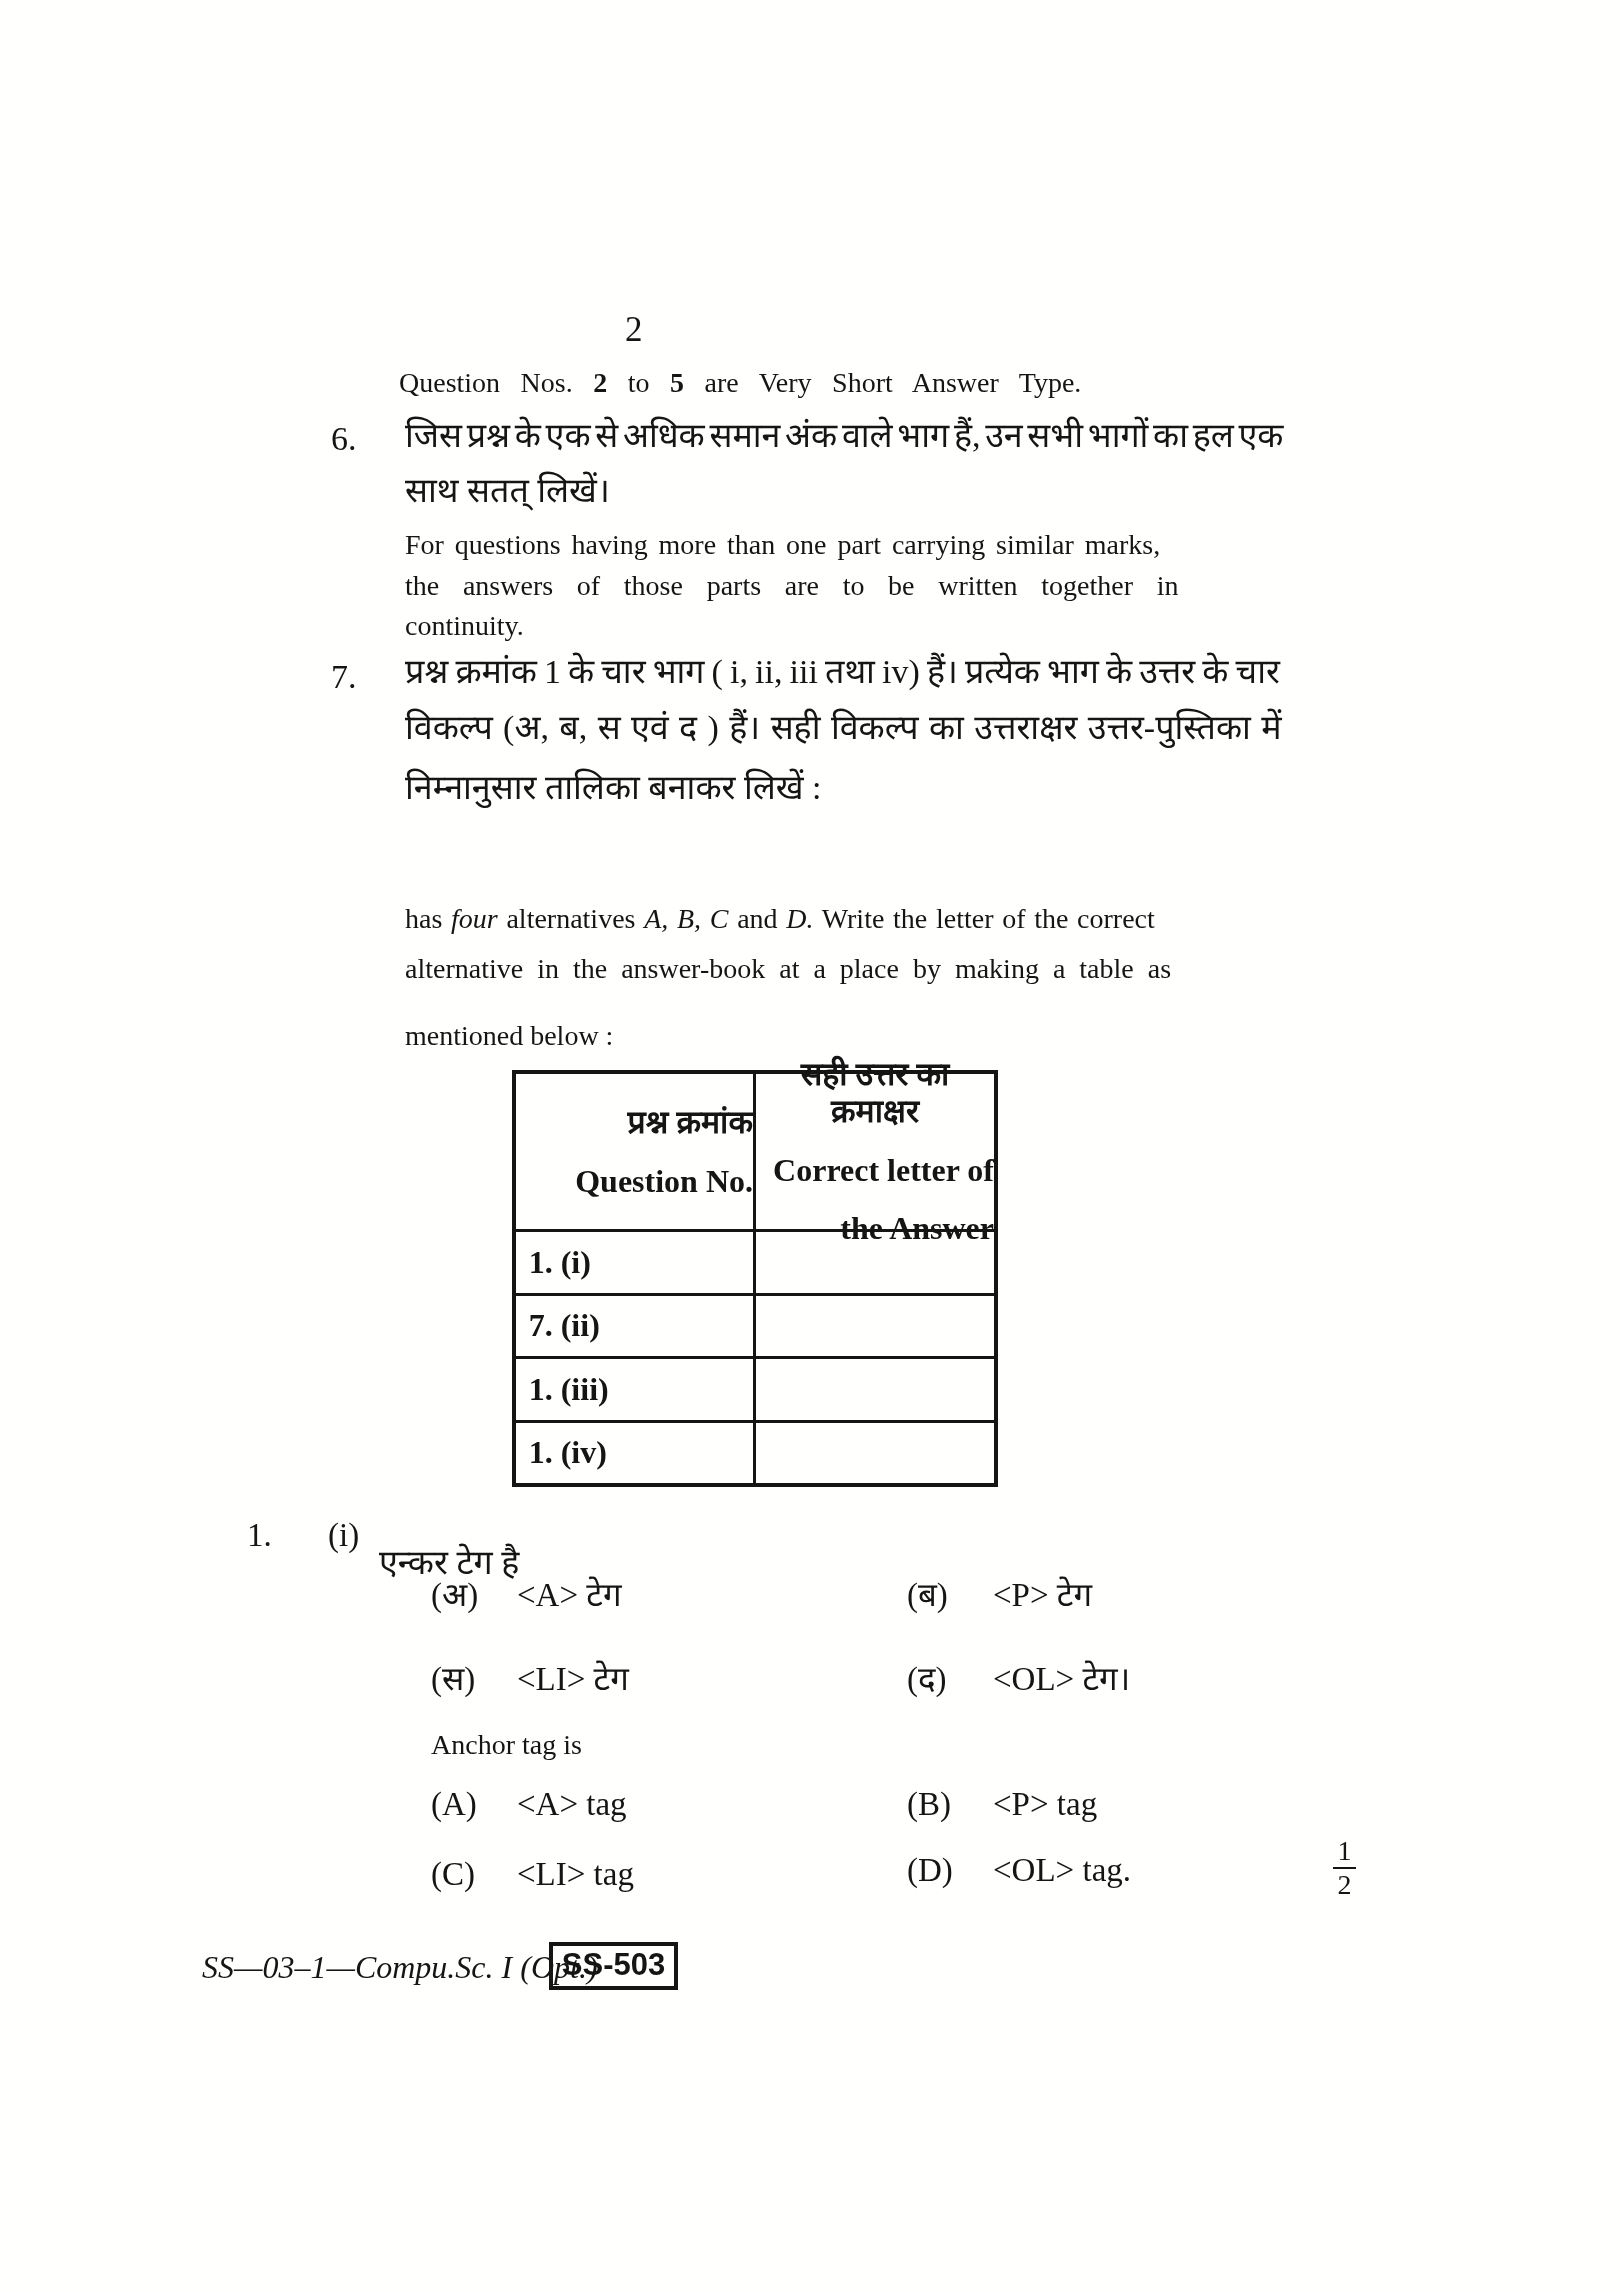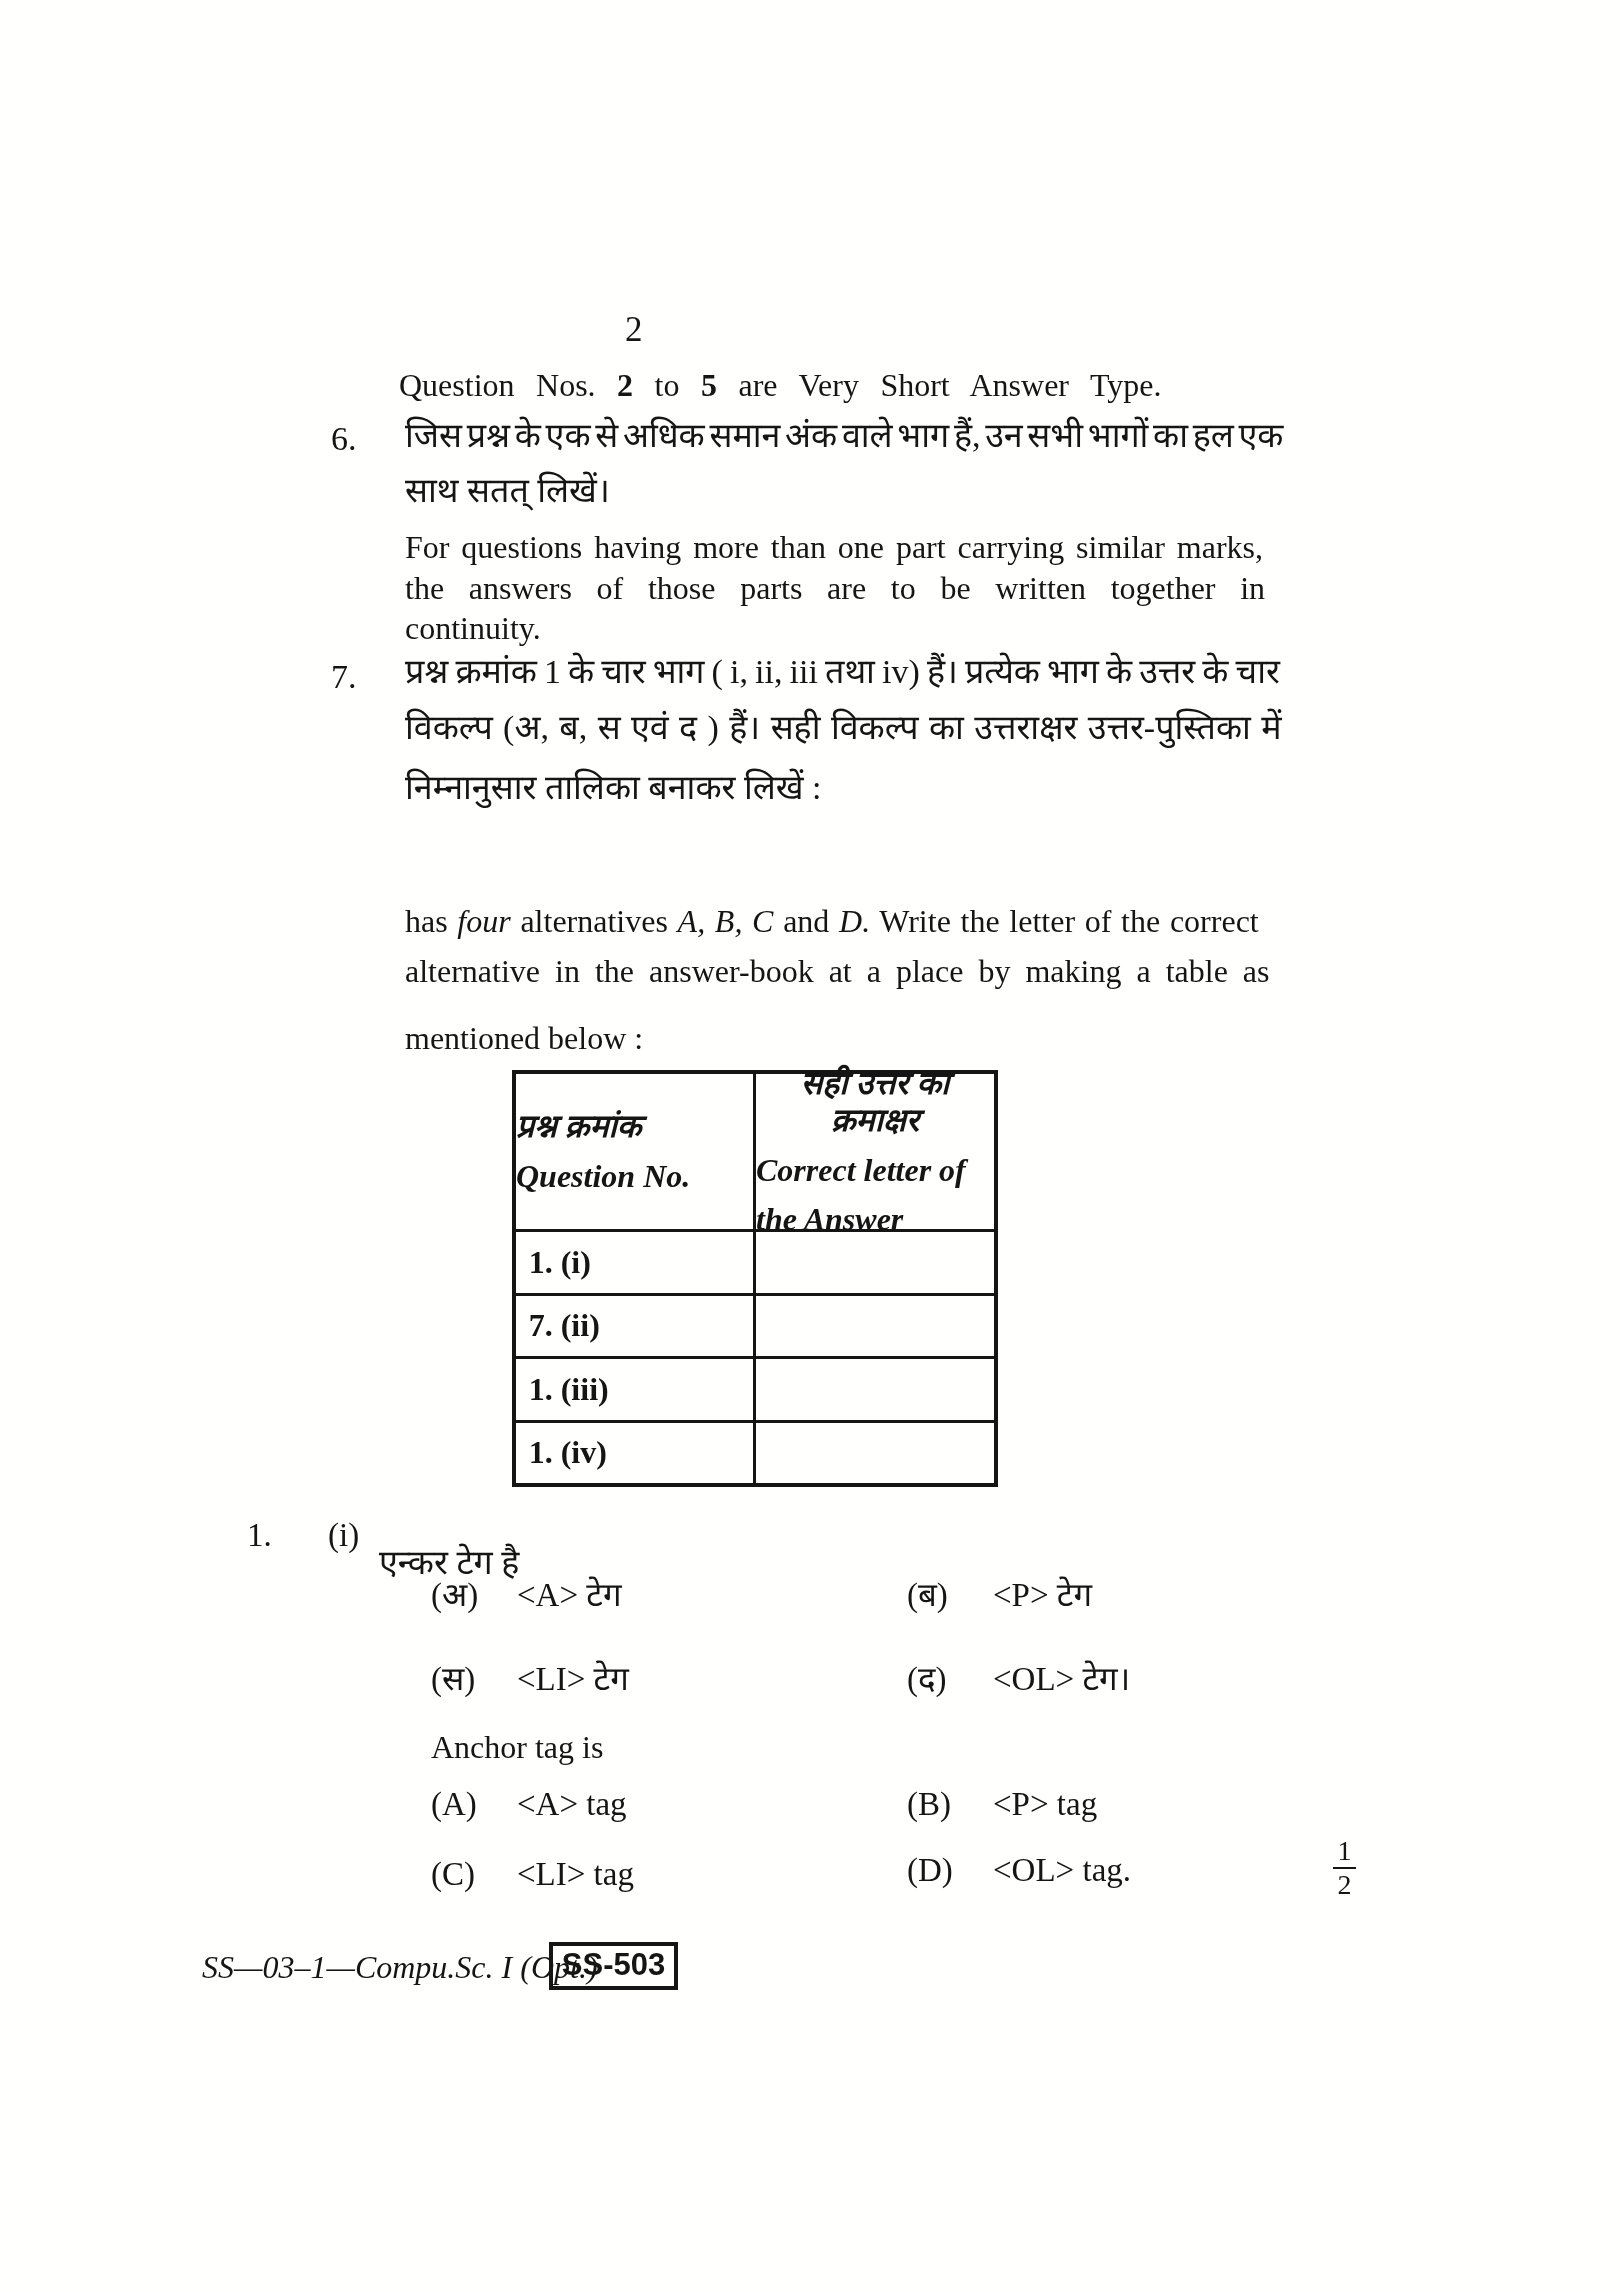--- a/index.html
+++ b/index.html
@@ -6,35 +6,35 @@
   .page{
     position:relative;
     width:1620px;height:2293px;
     background:#fffffe;
     color:#151515;
     font-family:"Liberation Serif","DejaVu Serif",serif;
     overflow:hidden;
   }
   .abs{position:absolute;white-space:nowrap;}
   .hin{font-size:34px;line-height:1.3;}
-  .eng{font-size:32px;line-height:1.3;}
+  .eng{font-size:28px;line-height:1.3;}
   .b{font-weight:700;}
   .i{font-style:italic;}
   .fitline{white-space:nowrap;}
   
   .atable{
     position:absolute;left:512px;top:1070px;width:486px;height:417px;
     border:4.9px solid #151515;box-sizing:border-box;
     display:flex;flex-direction:column;
   }
   .atable .hdr{display:flex;height:155px;flex:0 0 auto;}
   .atable .hcell{
     box-sizing:border-box;display:flex;flex-direction:column;
-    align-items:flex-start;justify-content:center;row-gap:13px;
-    font-weight:700;font-size:32px;line-height:1.15;text-align:center;font-style:italic;
+    align-items:flex-end;justify-content:center;row-gap:22px;
+    font-weight:700;font-size:32px;line-height:1.15;text-align:center;
   }
   .atable .hcell.c1{width:240px;border-right:3.9px solid #151515;}
   .atable .hcell.c2{flex:1;}
   .atable .trow{display:flex;flex:1;border-top:3.9px solid #151515;}
   .atable .rcell{
     box-sizing:border-box;width:240px;border-right:3.9px solid #151515;
     display:flex;align-items:center;padding-left:12.7px;font-size:32px;font-weight:bold;
   }
   .atable .acell{flex:1;}
   

